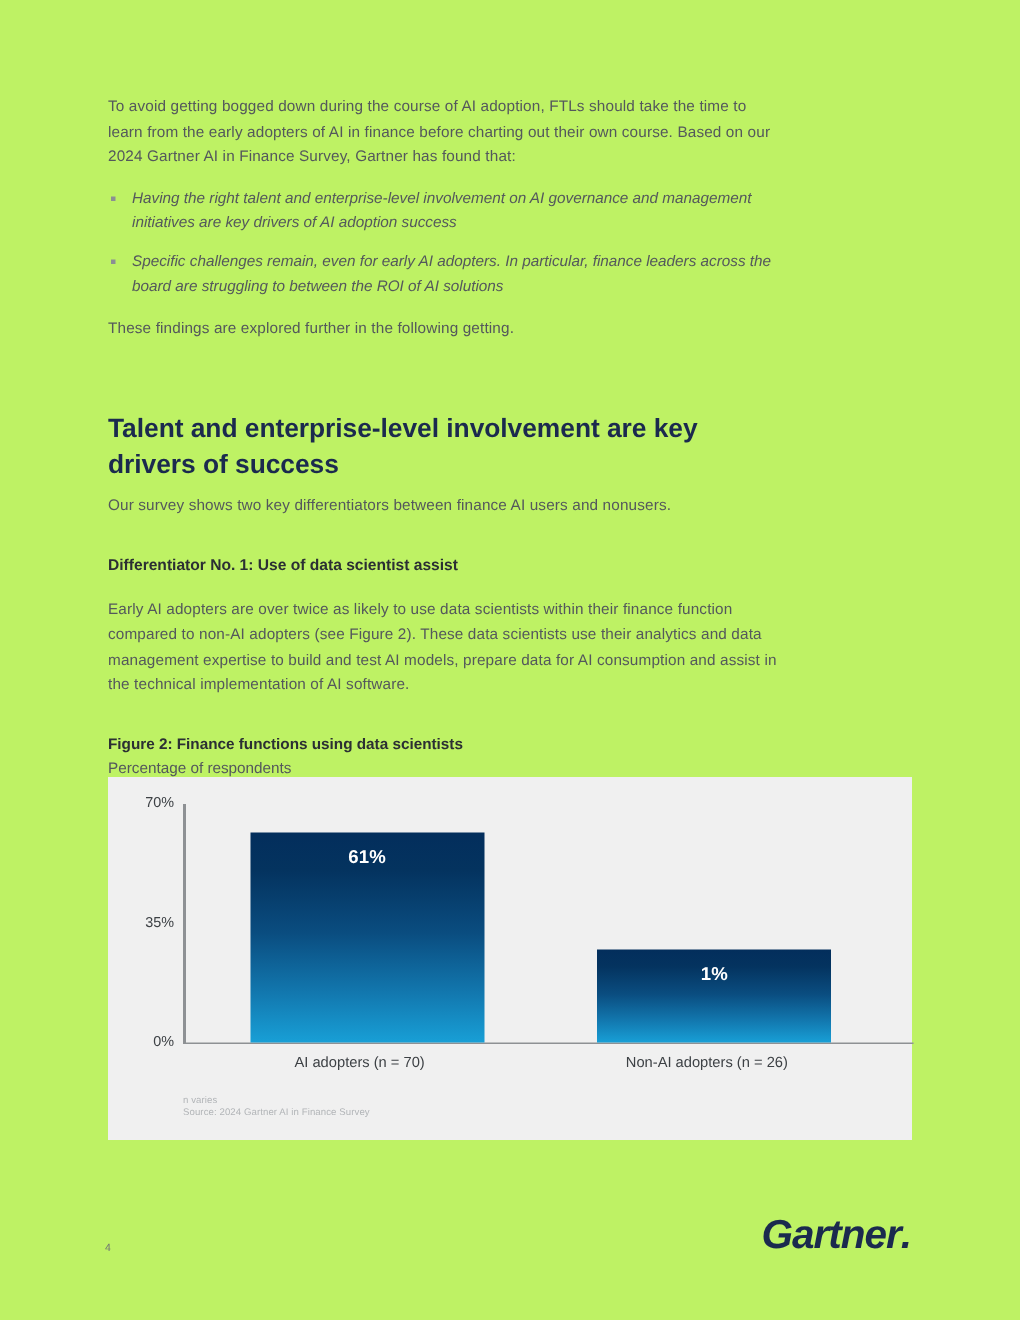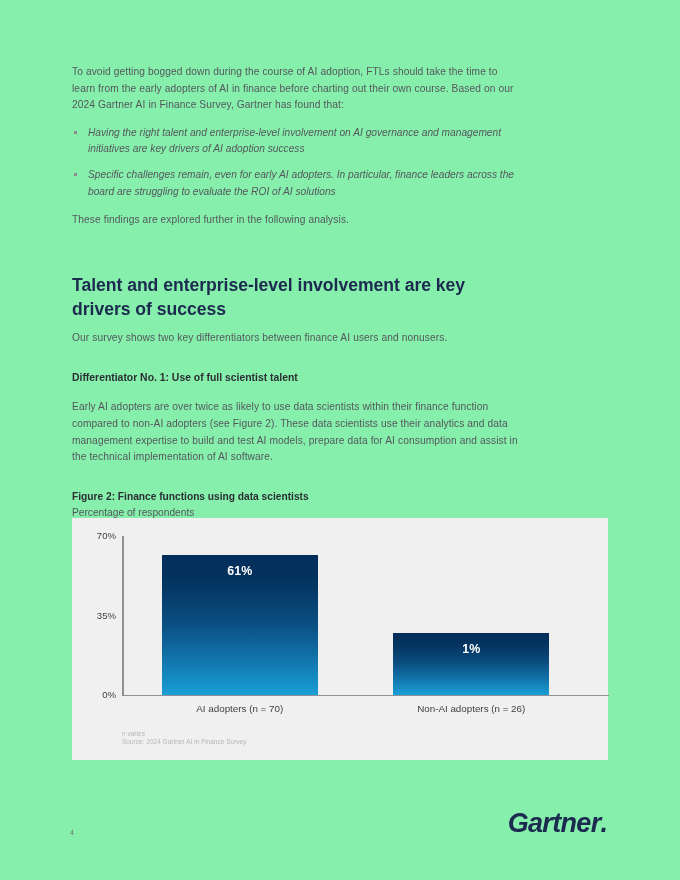--- a/index.html
+++ b/index.html
@@ -11,21 +11,21 @@
     width: 680px;
     height: 880px;
     position: relative;
     font-family: "Liberation Sans", sans-serif;
     -webkit-font-smoothing: antialiased;
   }
 
   .page {
     position: absolute;
     inset: 0;
-    background: #86efac;
+    background: #bef264;
     overflow: hidden;
   }
 
   .content {
     position: absolute;
     left: 72px;
     top: 64px;
     width: 536px;
   }
 
@@ -153,21 +153,21 @@
     justify-content: space-around;
     align-items: flex-end;
   }
   .bar-slot {
     position: relative;
     width: 166px;
     height: 100%;
     display: flex;
     flex-direction: column;
     justify-content: flex-end;
-    align-items: center;
+    align-items: flex-end;
   }
   .bar {
     width: 156px;
     background: linear-gradient(180deg, #032e5c 0%, #04335f 18%, #0a4d80 48%, #1277ae 76%, #189fd6 100%);
     position: relative;
   }
   .bar-value {
     position: absolute;
     top: 9px;
     left: 0;
@@ -233,31 +233,31 @@
 
     <p class="para intro">To avoid getting bogged down during the course of AI adoption, FTLs should take the time to learn from the early adopters of AI in finance before charting out their own course. Based on our 2024 Gartner AI in Finance Survey, Gartner has found that:</p>
 
     <ul class="bullets">
       <li>
         <span class="bullet-dot"></span>
         <span>Having the right talent and enterprise-level involvement on AI governance and management initiatives are key drivers of AI adoption success</span>
       </li>
       <li>
         <span class="bullet-dot"></span>
-        <span>Specific challenges remain, even for early AI adopters. In particular, finance leaders across the board are struggling to evaluate the ROI of AI solutions</span>
+        <span>Specific challenges remain, even for early AI adopters. In particular, finance leaders across the board are struggling to between the ROI of AI solutions</span>
       </li>
     </ul>
 
-    <p class="para" style="margin-top:12px;margin-bottom:0;">These findings are explored further in the following analysis.</p>
+    <p class="para" style="margin-top:12px;margin-bottom:0;">These findings are explored further in the following getting.</p>
 
     <h2 class="section-heading" style="margin-top:44px;">Talent and enterprise-level involvement are key drivers of success</h2>
 
     <p class="para" style="margin-bottom:0;">Our survey shows two key differentiators between finance AI users and nonusers.</p>
 
-    <h3 class="subhead" style="margin-top:24px;">Differentiator No. 1: Use of full scientist talent</h3>
+    <h3 class="subhead" style="margin-top:24px;">Differentiator No. 1: Use of data scientist assist</h3>
 
     <p class="para" style="margin-top:14px;margin-bottom:0;width:450px;">Early AI adopters are over twice as likely to use data scientists within their finance function compared to non-AI adopters (see Figure 2). These data scientists use their analytics and data management expertise to build and test AI models, prepare data for AI consumption and assist in the technical implementation of AI software.</p>
 
     <div style="margin-top:24px;">
       <div class="fig-title">Figure 2: Finance functions using data scientists</div>
       <div class="fig-sub">Percentage of respondents</div>
     </div>
 
   </div>
 

